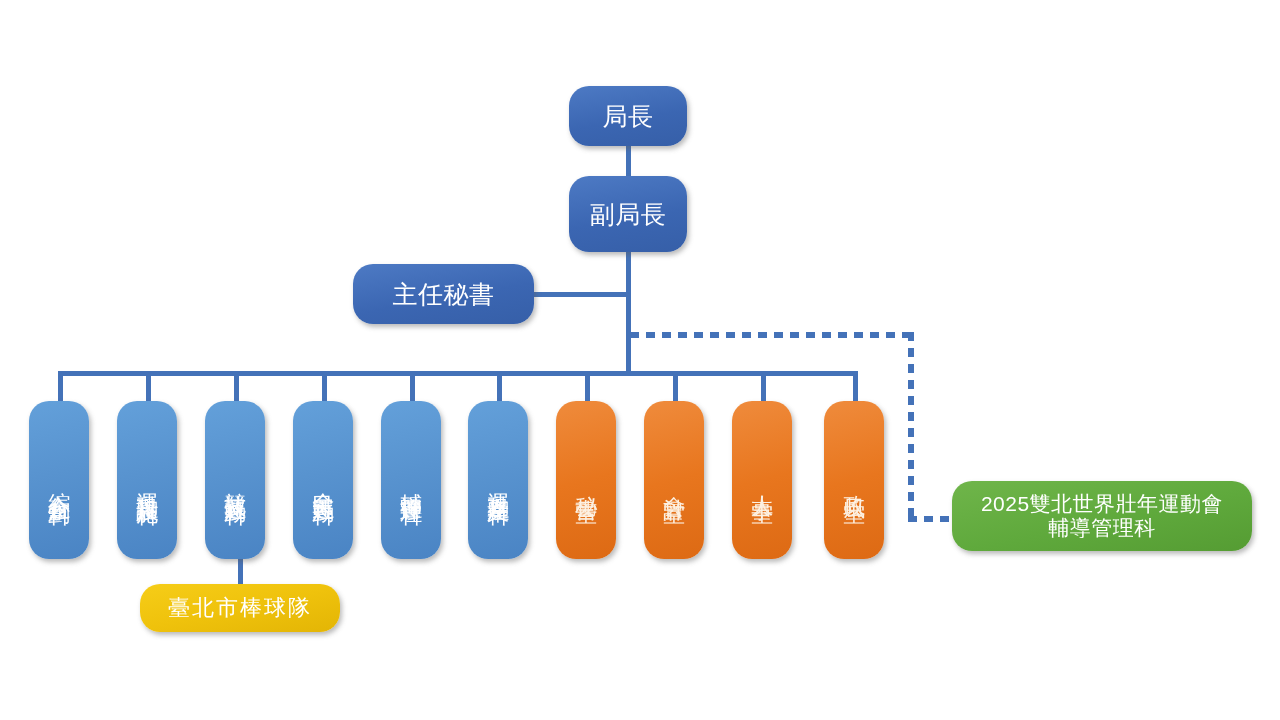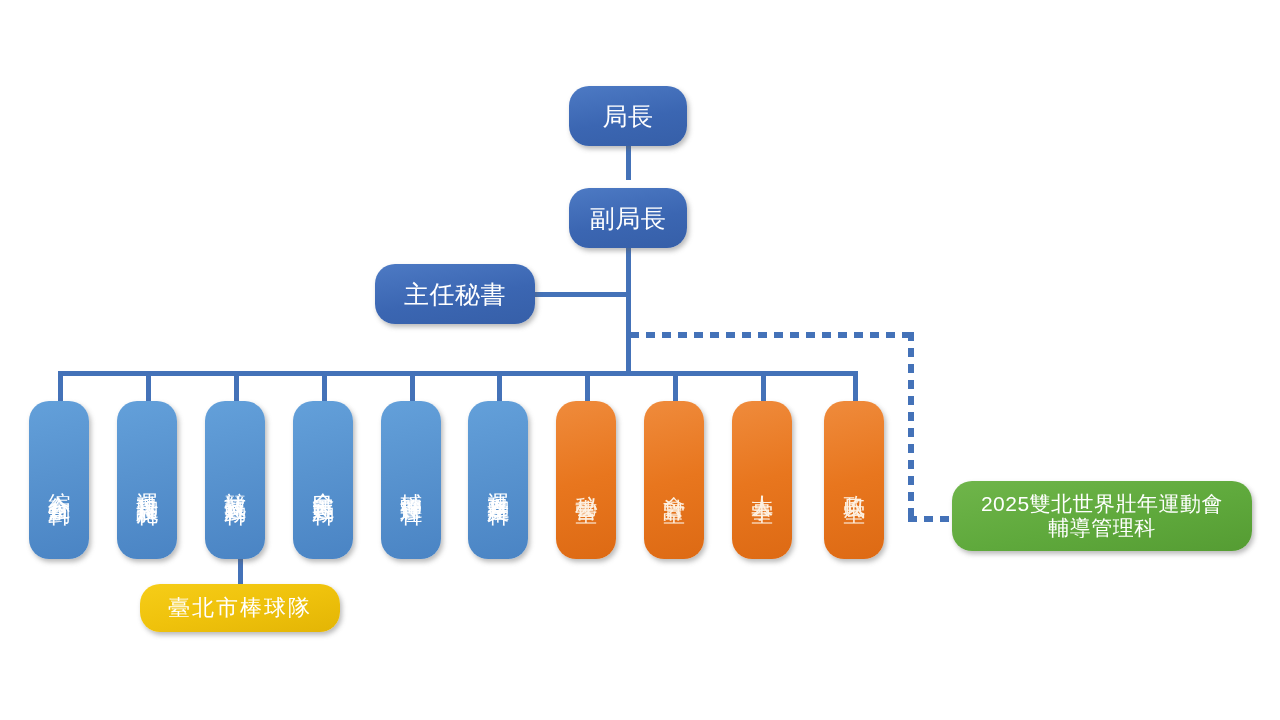--- a/index.html
+++ b/index.html
@@ -130,25 +130,25 @@
   <div class="line line-v" style="left:238px; top:556px; height:32px;"></div>
 
   <div class="dotline dotline-h" style="left:630px; top:332px; width:284px;"></div>
   <div class="dotline dotline-v" style="left:908px; top:332px; height:190px;"></div>
   <div class="dotline dotline-h" style="left:908px; top:516px; width:48px;"></div>
 
   <div class="node node-exec" style="left:569px; top:86px; width:118px; height:60px;">
     <span>局長</span>
   </div>
 
-  <div class="node node-exec" style="left:569px; top:188px; width:118px; height:60px;">
+  <div class="node node-exec" style="left:569px; top:176px; width:118px; height:76px;">
     <span>副局長</span>
   </div>
 
-  <div class="node node-exec" style="left:375px; top:264px; width:160px; height:60px;">
+  <div class="node node-exec" style="left:353px; top:264px; width:181px; height:60px;">
     <span>主任秘書</span>
   </div>
 
   <div class="node node-div" style="left:29px; top:401px; width:60px; height:158px;">
     <span>綜合企劃科</span>
   </div>
 
   <div class="node node-div" style="left:117px; top:401px; width:60px; height:158px;">
     <span>運動設施科</span>
   </div>

